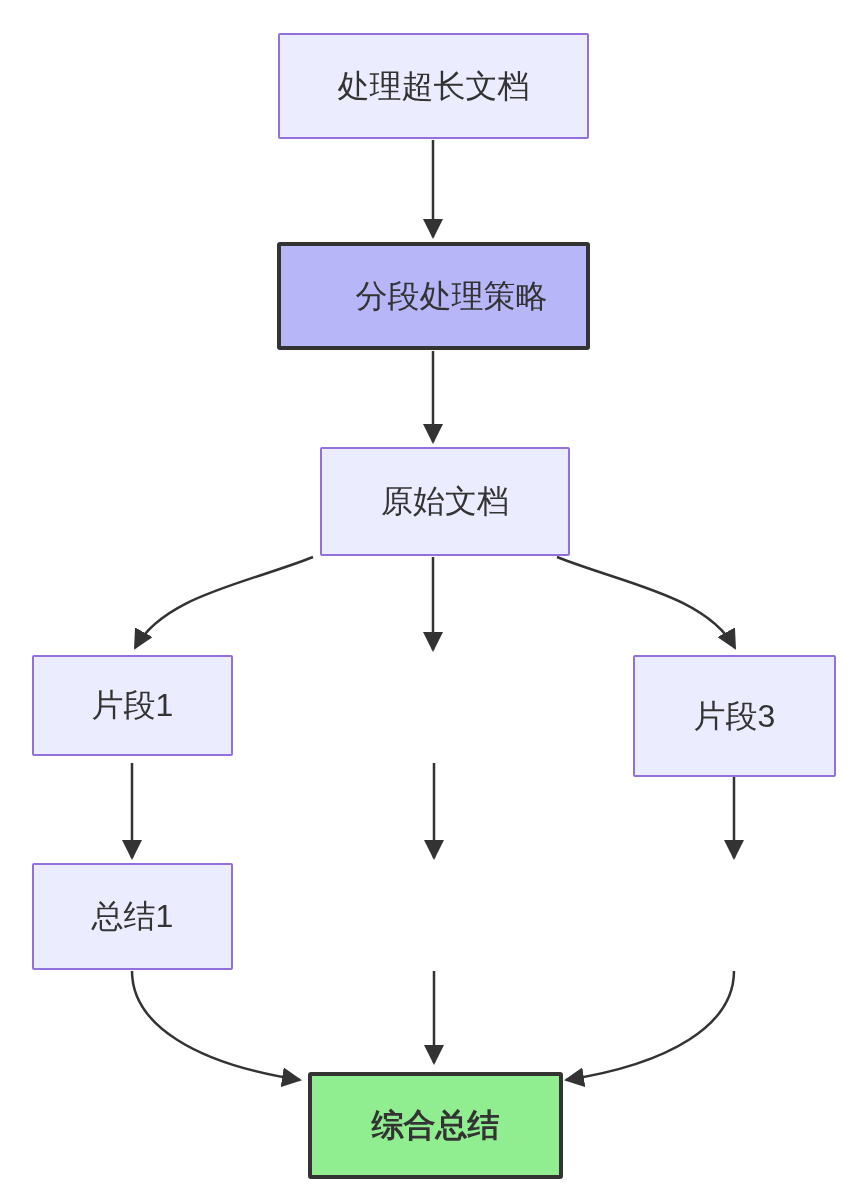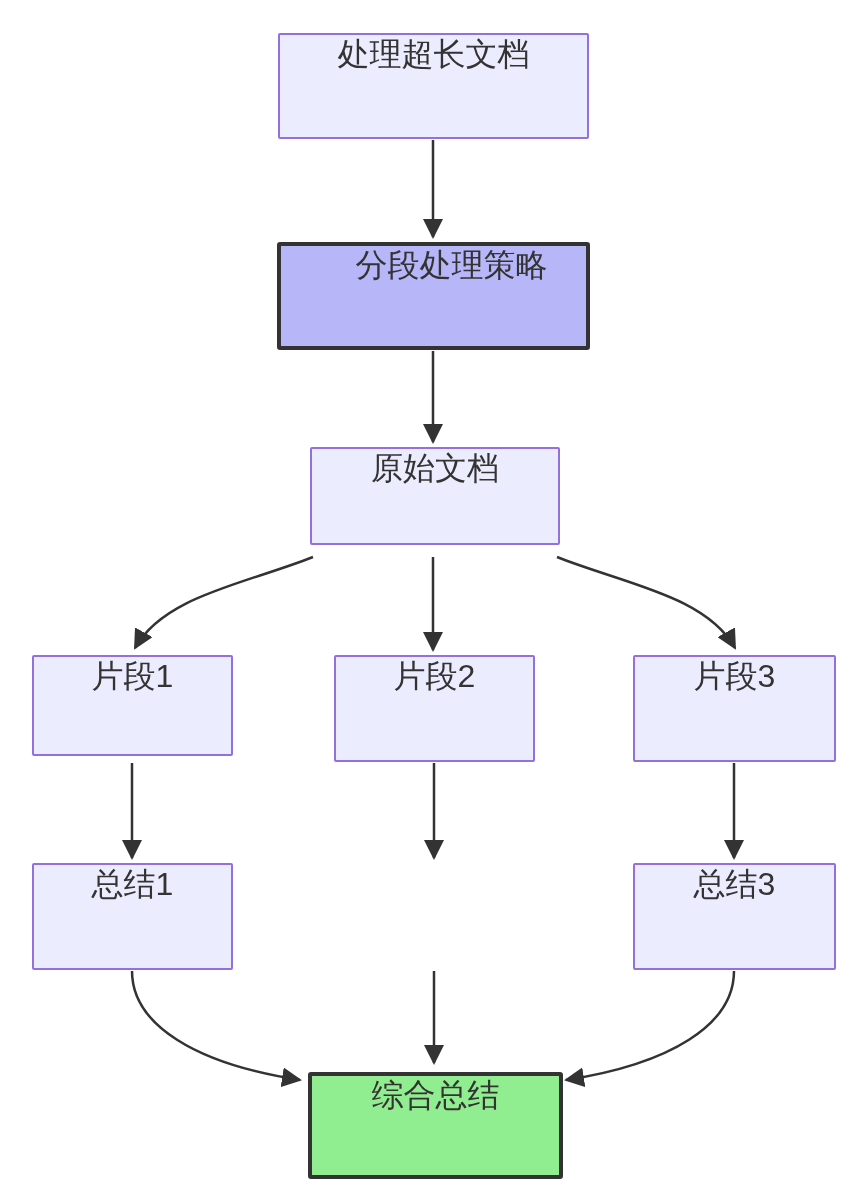--- a/index.html
+++ b/index.html
@@ -21,21 +21,21 @@
   }
   .edge-path {
     fill: none;
     stroke: var(--edge, #333333);
     stroke-width: 2.5px;
   }
 
   .node {
     position: absolute;
     display: flex;
-    align-items: flex-start;
+    align-items: center;
     justify-content: center;
     text-align: center;
     font-size: 32px;
     line-height: 1.2;
     color: var(--text, #333333);
     background: var(--node-fill, #ECECFF);
     border: 2px solid var(--node-border, #9370DB);
     border-radius: 2px;
   }
   .node .label { white-space: nowrap; }
@@ -47,28 +47,28 @@
   }
   .node--final {
     background: var(--result-fill, #90EE90);
     border: 4px solid var(--result-border, #333333);
     border-radius: 3px;
   }
 
   
   #n-source   { left: 278px; top: 33px;   width: 311px; height: 106px; }
   #n-strategy { left: 277px; top: 242px;  width: 313px; height: 108px; padding-left: 36px; }
-  #n-original { left: 310px; top: 447px;  width: 250px; height: 98px; }
+  #n-original { left: 320px; top: 447px;  width: 250px; height: 109px; }
   #n-seg1     { left: 32px;  top: 655px;  width: 201px; height: 101px; }
   #n-seg2     { left: 334px; top: 655px;  width: 201px; height: 107px; }
-  #n-seg3     { left: 633px; top: 655px;  width: 203px; height: 107px; }
+  #n-seg3     { left: 633px; top: 655px;  width: 203px; height: 122px; }
   #n-sum1     { left: 32px;  top: 863px;  width: 201px; height: 107px; }
   #n-sum2     { left: 334px; top: 863px;  width: 201px; height: 107px; }
   #n-sum3     { left: 633px; top: 863px;  width: 203px; height: 107px; }
-  #n-final    { left: 308px; top: 1072px; width: 255px; height: 107px; }
+  #n-final    { left: 308px; top: 1072px; width: 255px; height: 107px; font-weight: bold; }
 </style>
 </head>
 <body>
 
 <div class="canvas">
 
   <svg class="edges" viewBox="0 0 852 1196" xmlns="http://www.w3.org/2000/svg">
     <defs>
       <marker id="arrow" viewBox="0 0 10 10" refX="9" refY="5" markerWidth="8" markerHeight="8" markerUnits="strokeWidth" orient="auto">
         <path d="M0,0 L10,5 L0,10 z" style="fill: var(--edge, #333333);"></path>
@@ -105,34 +105,28 @@
   </div>
 
   <div id="n-original" class="node">
     <span class="label">原始文档</span>
   </div>
 
   <div id="n-seg1" class="node">
     <span class="label">片段1</span>
   </div>
 
-  <div id="n-seg2" class="node">
-    <span class="label">片段2</span>
-  </div>
 
   <div id="n-seg3" class="node">
     <span class="label">片段3</span>
   </div>
 
   <div id="n-sum1" class="node">
     <span class="label">总结1</span>
   </div>
 
 
-  <div id="n-sum3" class="node">
-    <span class="label">总结3</span>
-  </div>
 
   <div id="n-final" class="node node--final">
     <span class="label">综合总结</span>
   </div>
 
 </div>
 
 </body></html>

